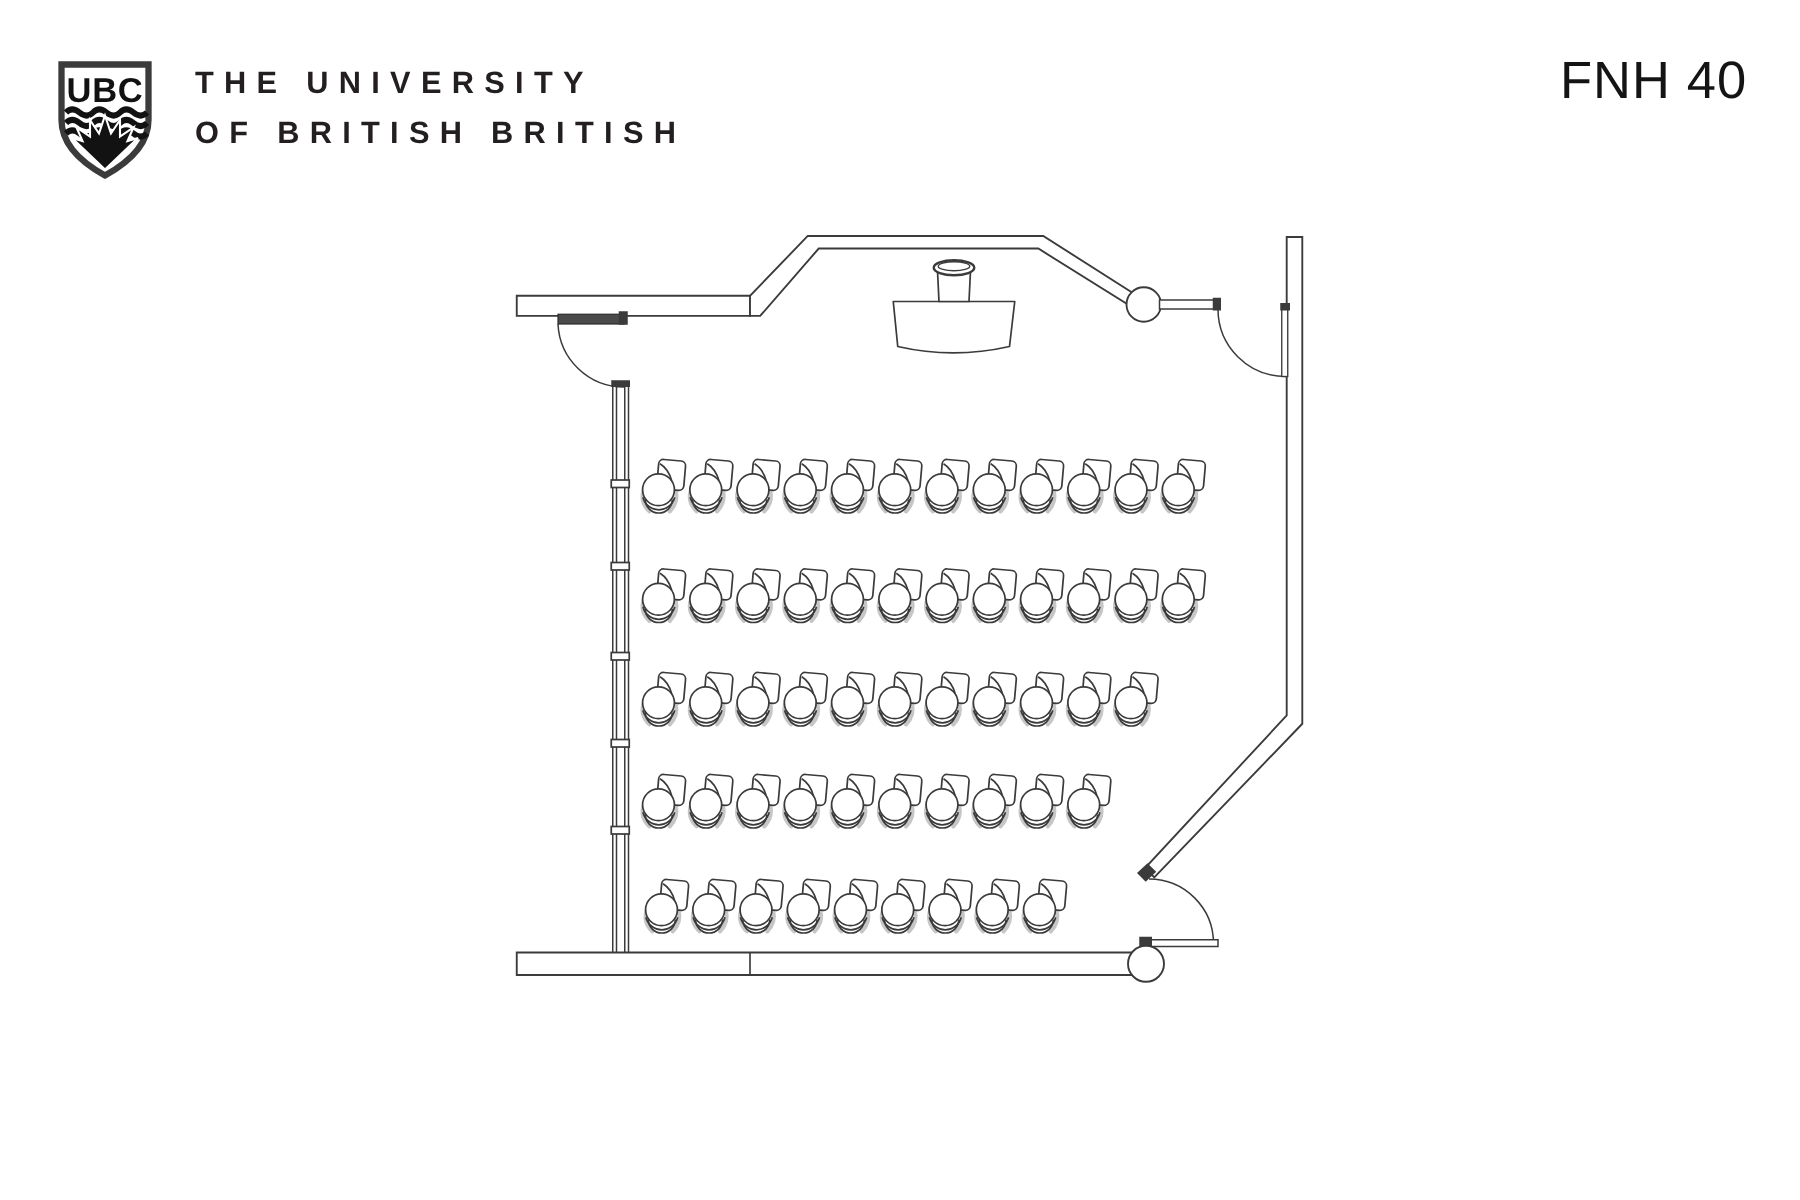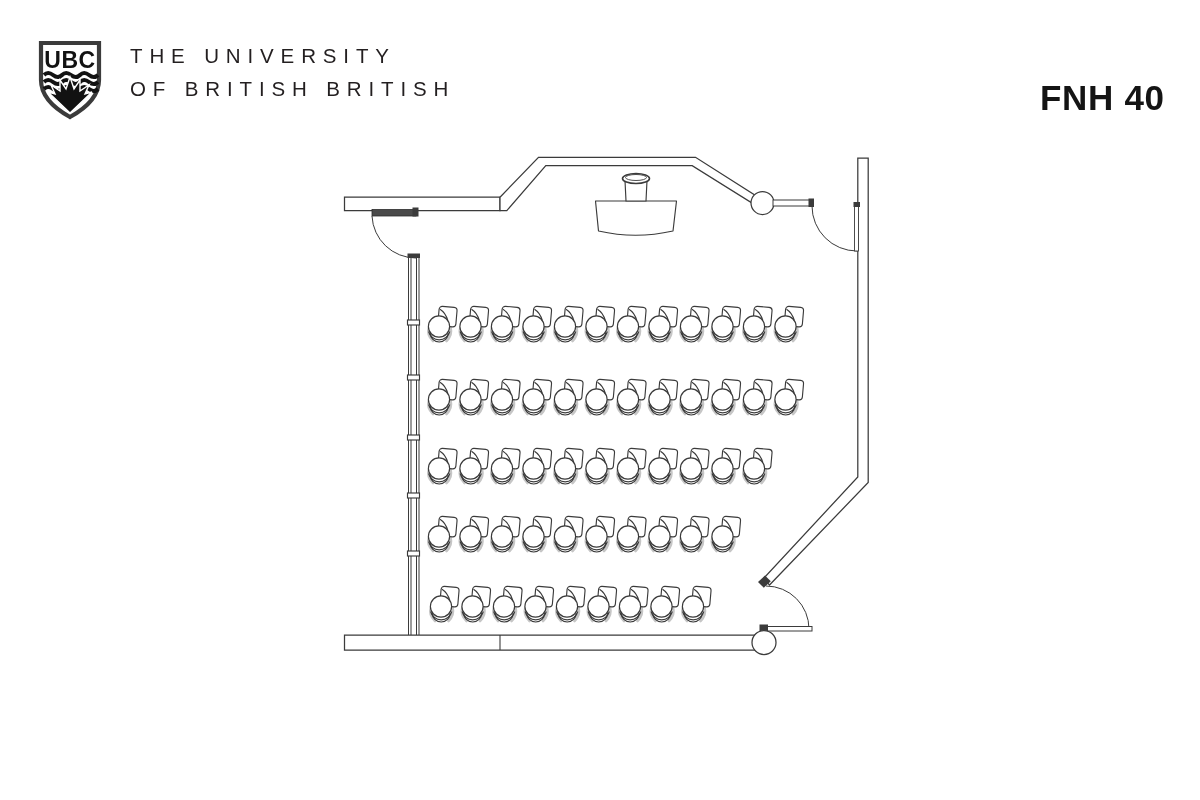--- a/index.html
+++ b/index.html
@@ -4,27 +4,27 @@
 <style>
   html,body{margin:0;padding:0;}
   body{
     width:1200px;height:800px;position:relative;overflow:hidden;
     background:var(--bg,#fff);
     font-family:"Liberation Sans", sans-serif;
   }
   .logo{position:absolute;left:36px;top:40px;width:68px;height:82px;}
   .inst{
     position:absolute;left:130px;color:var(--text,#231f20);
-    font-weight:normal;font-size:20.5px;letter-spacing:0.335em;white-space:nowrap;
+    font-weight:bold;font-size:20.5px;letter-spacing:0.335em;white-space:nowrap;
   }
   .inst.l1{top:44px;}
   .inst.l2{top:77px;}
   .room-label{
     position:absolute;left:1040px;top:34px;color:#141414;
-    font-weight:bold;font-size:35px;letter-spacing:0.02em;white-space:nowrap;margin-top:44px;
+    font-weight:normal;font-size:35px;letter-spacing:0.02em;white-space:nowrap;
   }
   #plan{position:absolute;left:0;top:0;}
   .wall{fill:#fff;stroke:var(--line,#3b3b3b);stroke-width:1.25;stroke-linejoin:miter;}
   .arc{fill:none;stroke:var(--line,#3b3b3b);stroke-width:1;}
   .dark{fill:var(--line,#3b3b3b);stroke:none;}
   .ln{fill:#fff;stroke:var(--line,#3b3b3b);stroke-width:1.15;}
   .lnf{fill:none;stroke:var(--line,#3b3b3b);stroke-width:1.15;}
   .shadow{fill:none;stroke:var(--shadow,#c6c6c6);stroke-width:2.6;stroke-linecap:round;}
   .crest-text{font-weight:bold;font-size:23px;letter-spacing:0.5px;fill:#121212;}
 </style>

